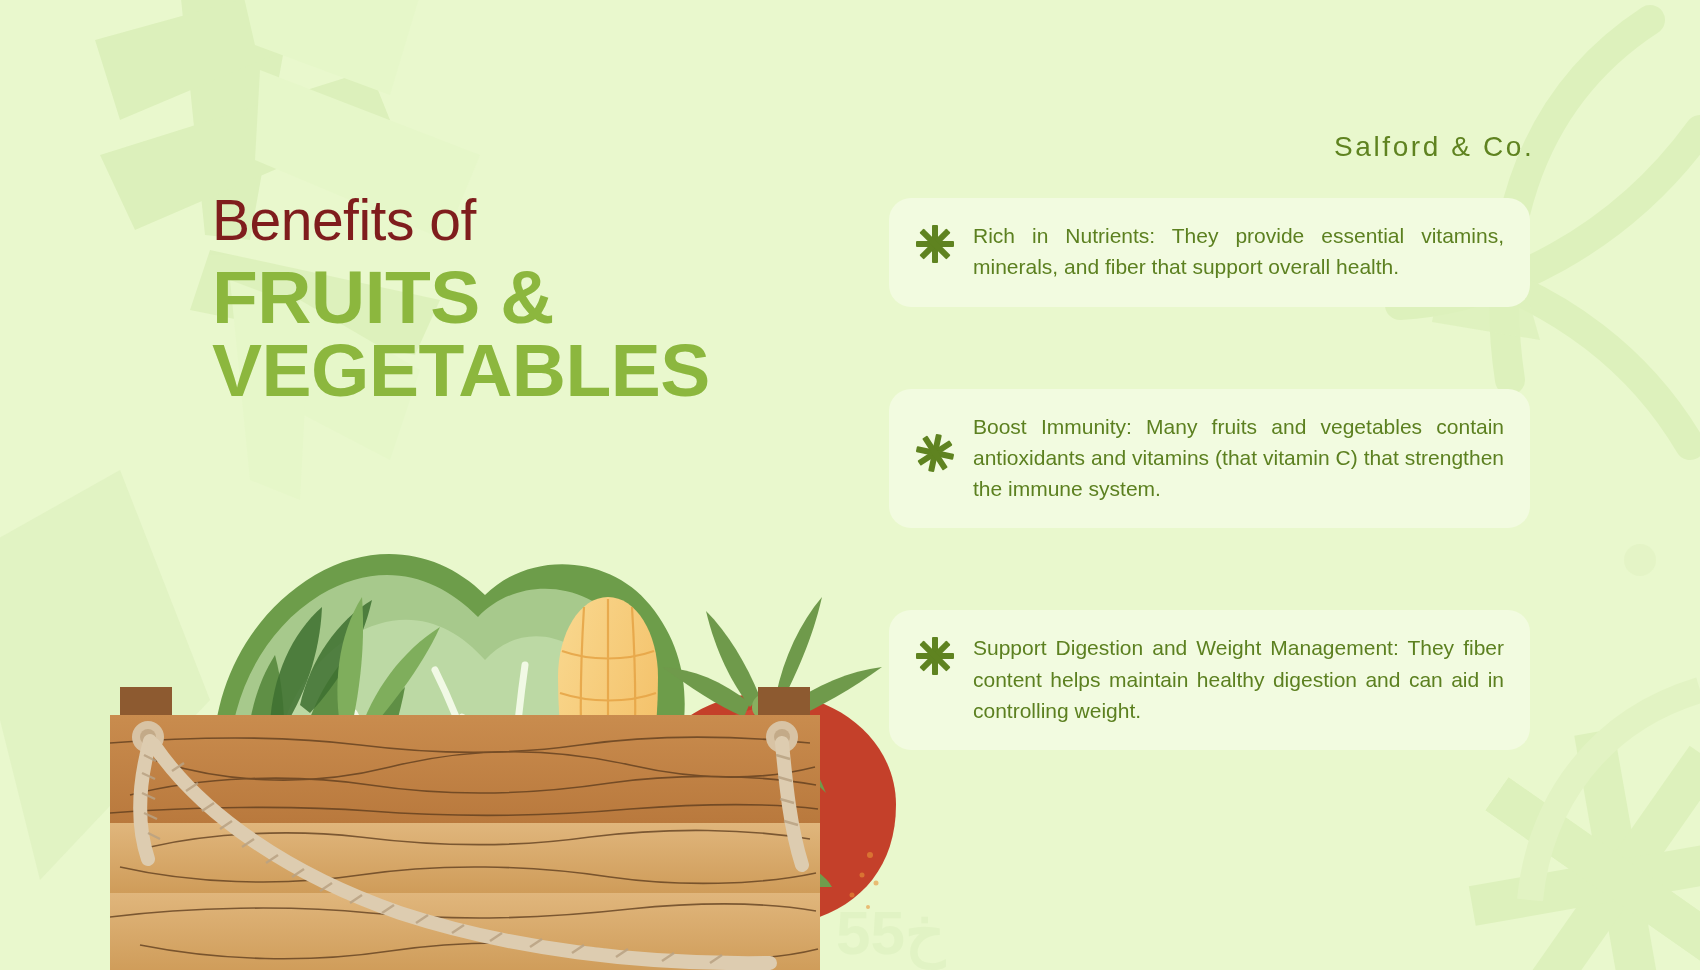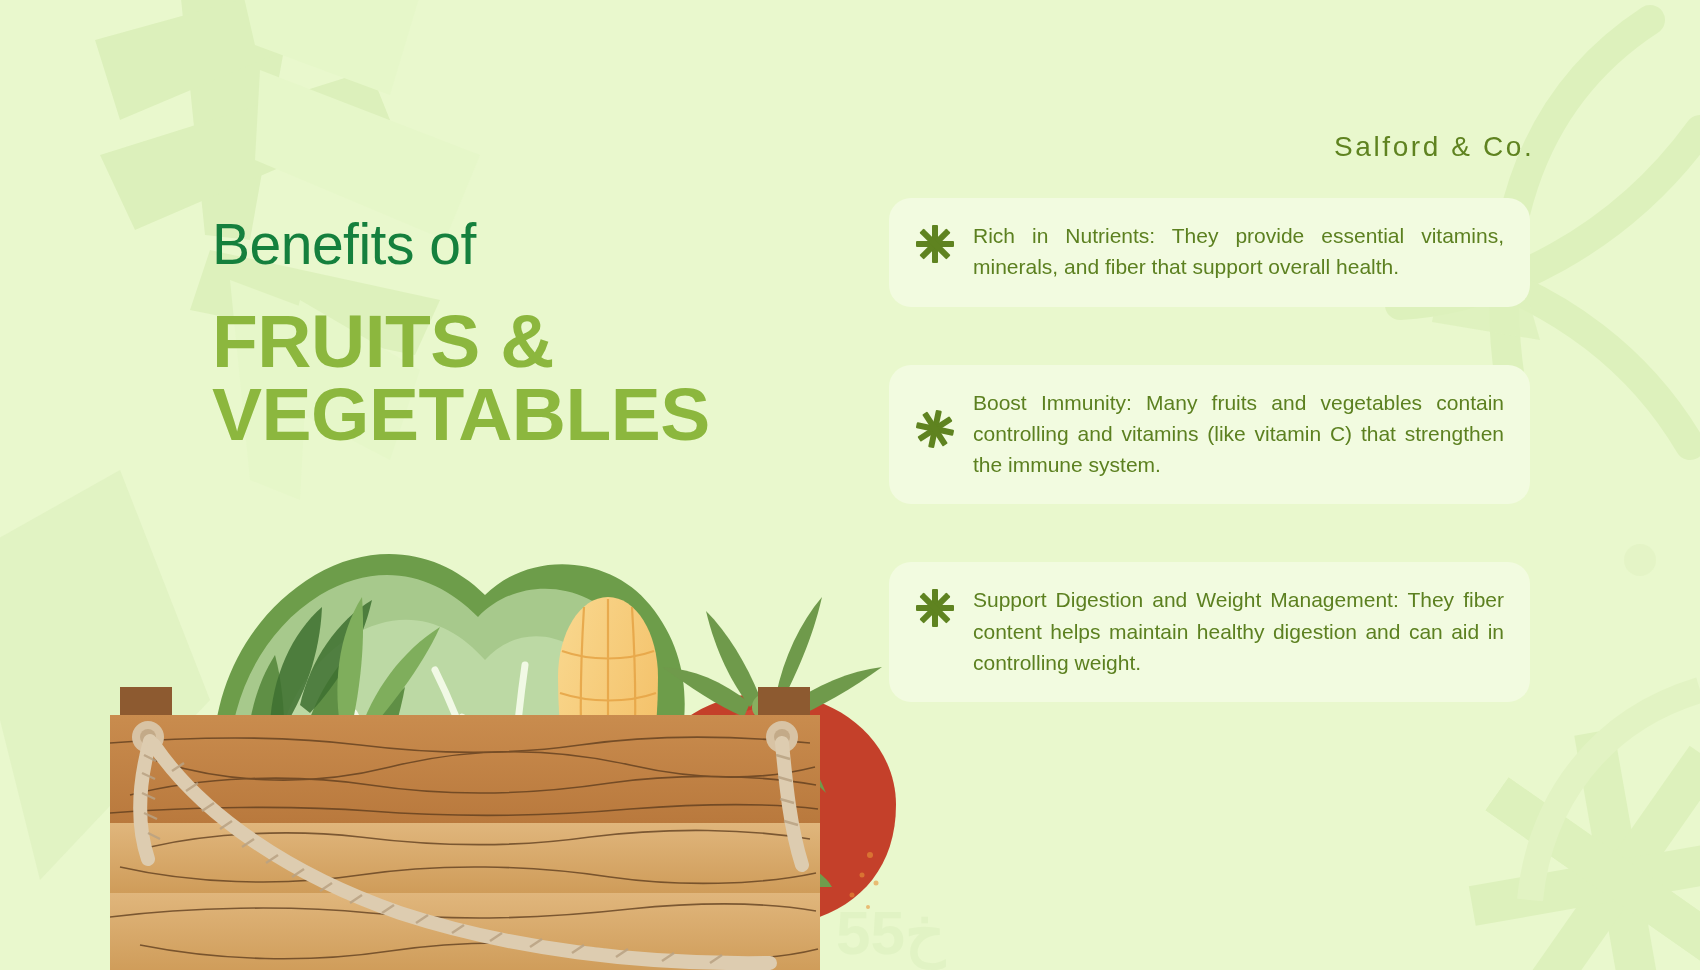--- a/index.html
+++ b/index.html
@@ -18,40 +18,39 @@
   
   .brand{
     position:absolute;left:1334px;top:131px;
     font-size:28px;letter-spacing:2.6px;color:#5f8320;
     font-weight:400;white-space:nowrap;
   }
 
   
   .headline{position:absolute;left:212px;top:192px;width:640px;}
   .headline .line1{
-    font-size:57px;line-height:1.0;color:#15803d;font-weight:400;
+    font-size:57px;line-height:1.0;color:#7f1d1d;font-weight:400;
     letter-spacing:-0.5px;
-    margin-top:24px;
   }
   .headline .line2{
-    margin-top:32px;
+    margin-top:12px;
     font-size:75px;line-height:0.97;color:#8cb73e;font-weight:700;
     letter-spacing:-0.5px;
   }
 
   
   .cards{position:absolute;left:889px;top:198px;width:641px;}
   .card{
     background:#f2fbe0;
     border-radius:22px;
     padding:22px 26px 24px 26px;
     display:flex;
     align-items:flex-start;
     gap:18px;
-    margin-bottom:58px;
+    margin-bottom:82px;
   }
   .card:last-child{margin-bottom:0;}
   .card-icon{
     flex:0 0 auto;
     width:40px;height:40px;
     margin-top:4px;
     display:block;
   }
   .card.c2 .card-icon{margin-top:22px;}
   .card.c3 .card-icon{margin-top:4px;}
@@ -155,21 +154,21 @@
 
     <div class="card c2">
       <svg class="card-icon" viewBox="0 0 40 40" xmlns="http://www.w3.org/2000/svg" aria-hidden="true">
         <g fill="#5f8320" transform="rotate(12 20 20)">
           <rect x="17" y="1" width="6" height="38" rx="1"></rect>
           <rect x="17" y="1" width="6" height="38" rx="1" transform="rotate(45 20 20)"></rect>
           <rect x="17" y="1" width="6" height="38" rx="1" transform="rotate(90 20 20)"></rect>
           <rect x="17" y="1" width="6" height="38" rx="1" transform="rotate(135 20 20)"></rect>
         </g>
       </svg>
-      <div class="card-text">Boost Immunity: Many fruits and vegetables contain controlling and vitamins (like vitamin C) that strengthen the immune system.</div>
+      <div class="card-text">Boost Immunity: Many fruits and vegetables contain antioxidants and vitamins (that vitamin C) that strengthen the immune system.</div>
     </div>
 
     <div class="card c3">
       <svg class="card-icon" viewBox="0 0 40 40" xmlns="http://www.w3.org/2000/svg" aria-hidden="true">
         <g fill="#5f8320">
           <rect x="17" y="1" width="6" height="38" rx="1"></rect>
           <rect x="17" y="1" width="6" height="38" rx="1" transform="rotate(45 20 20)"></rect>
           <rect x="17" y="1" width="6" height="38" rx="1" transform="rotate(90 20 20)"></rect>
           <rect x="17" y="1" width="6" height="38" rx="1" transform="rotate(135 20 20)"></rect>
         </g>

